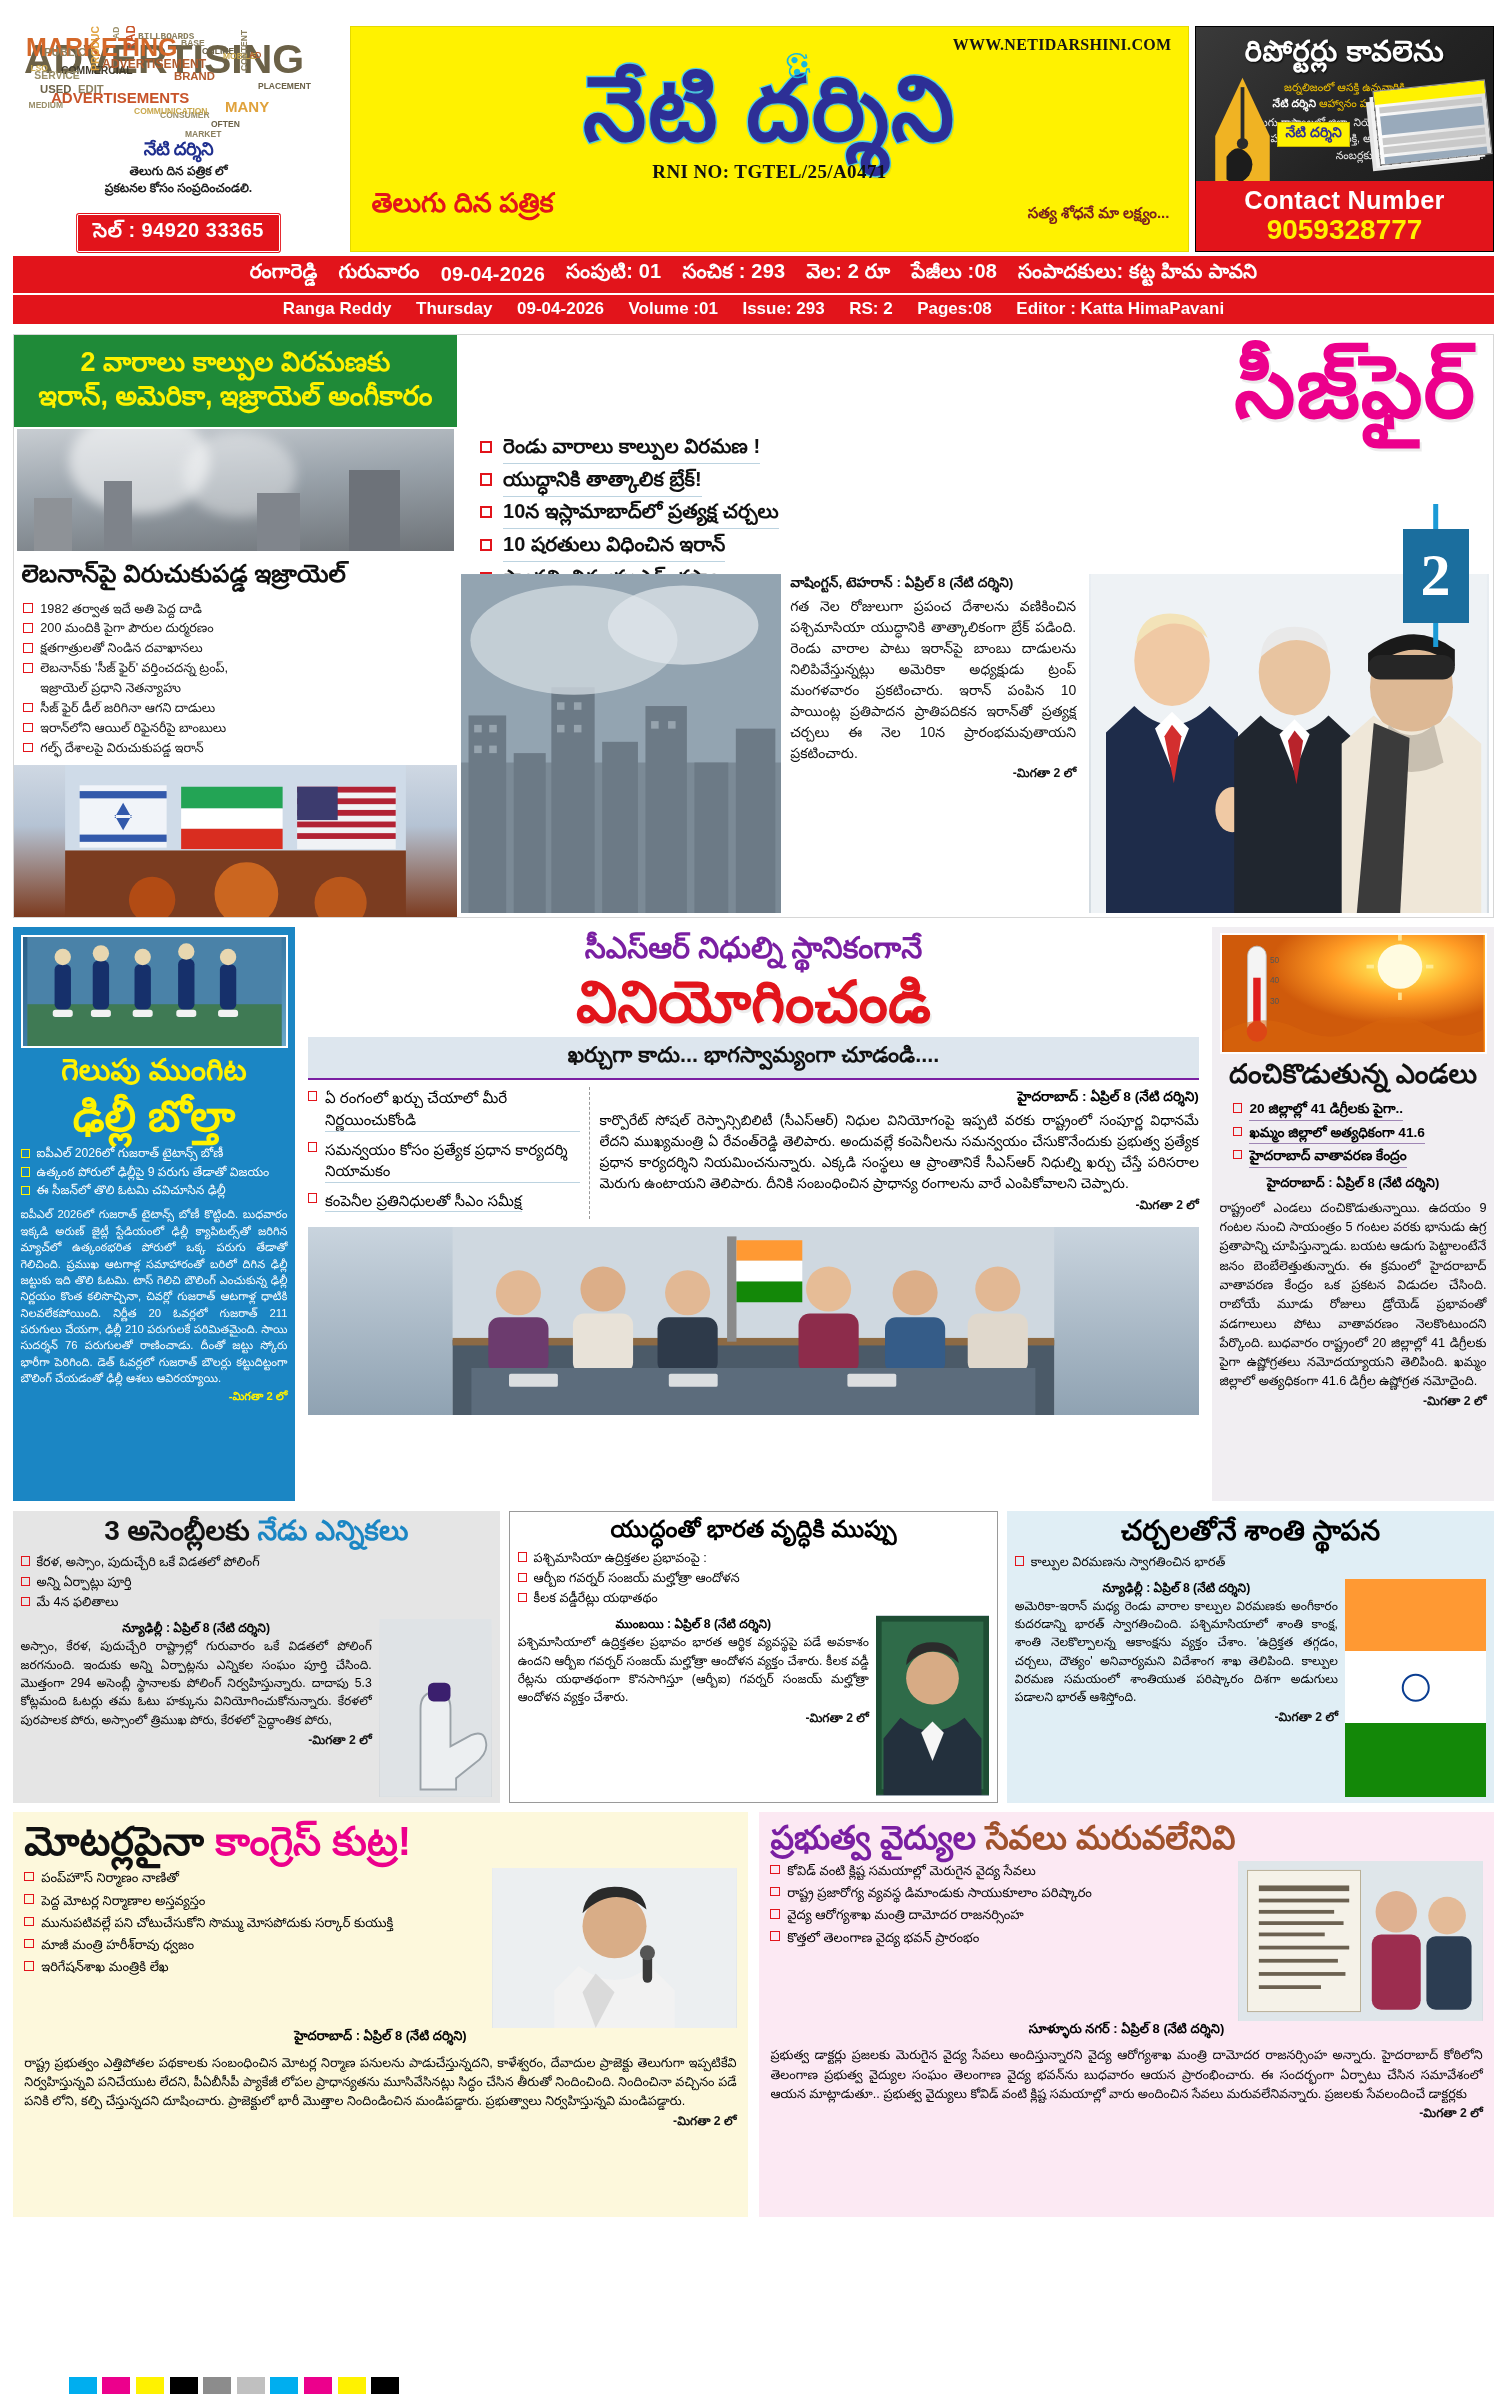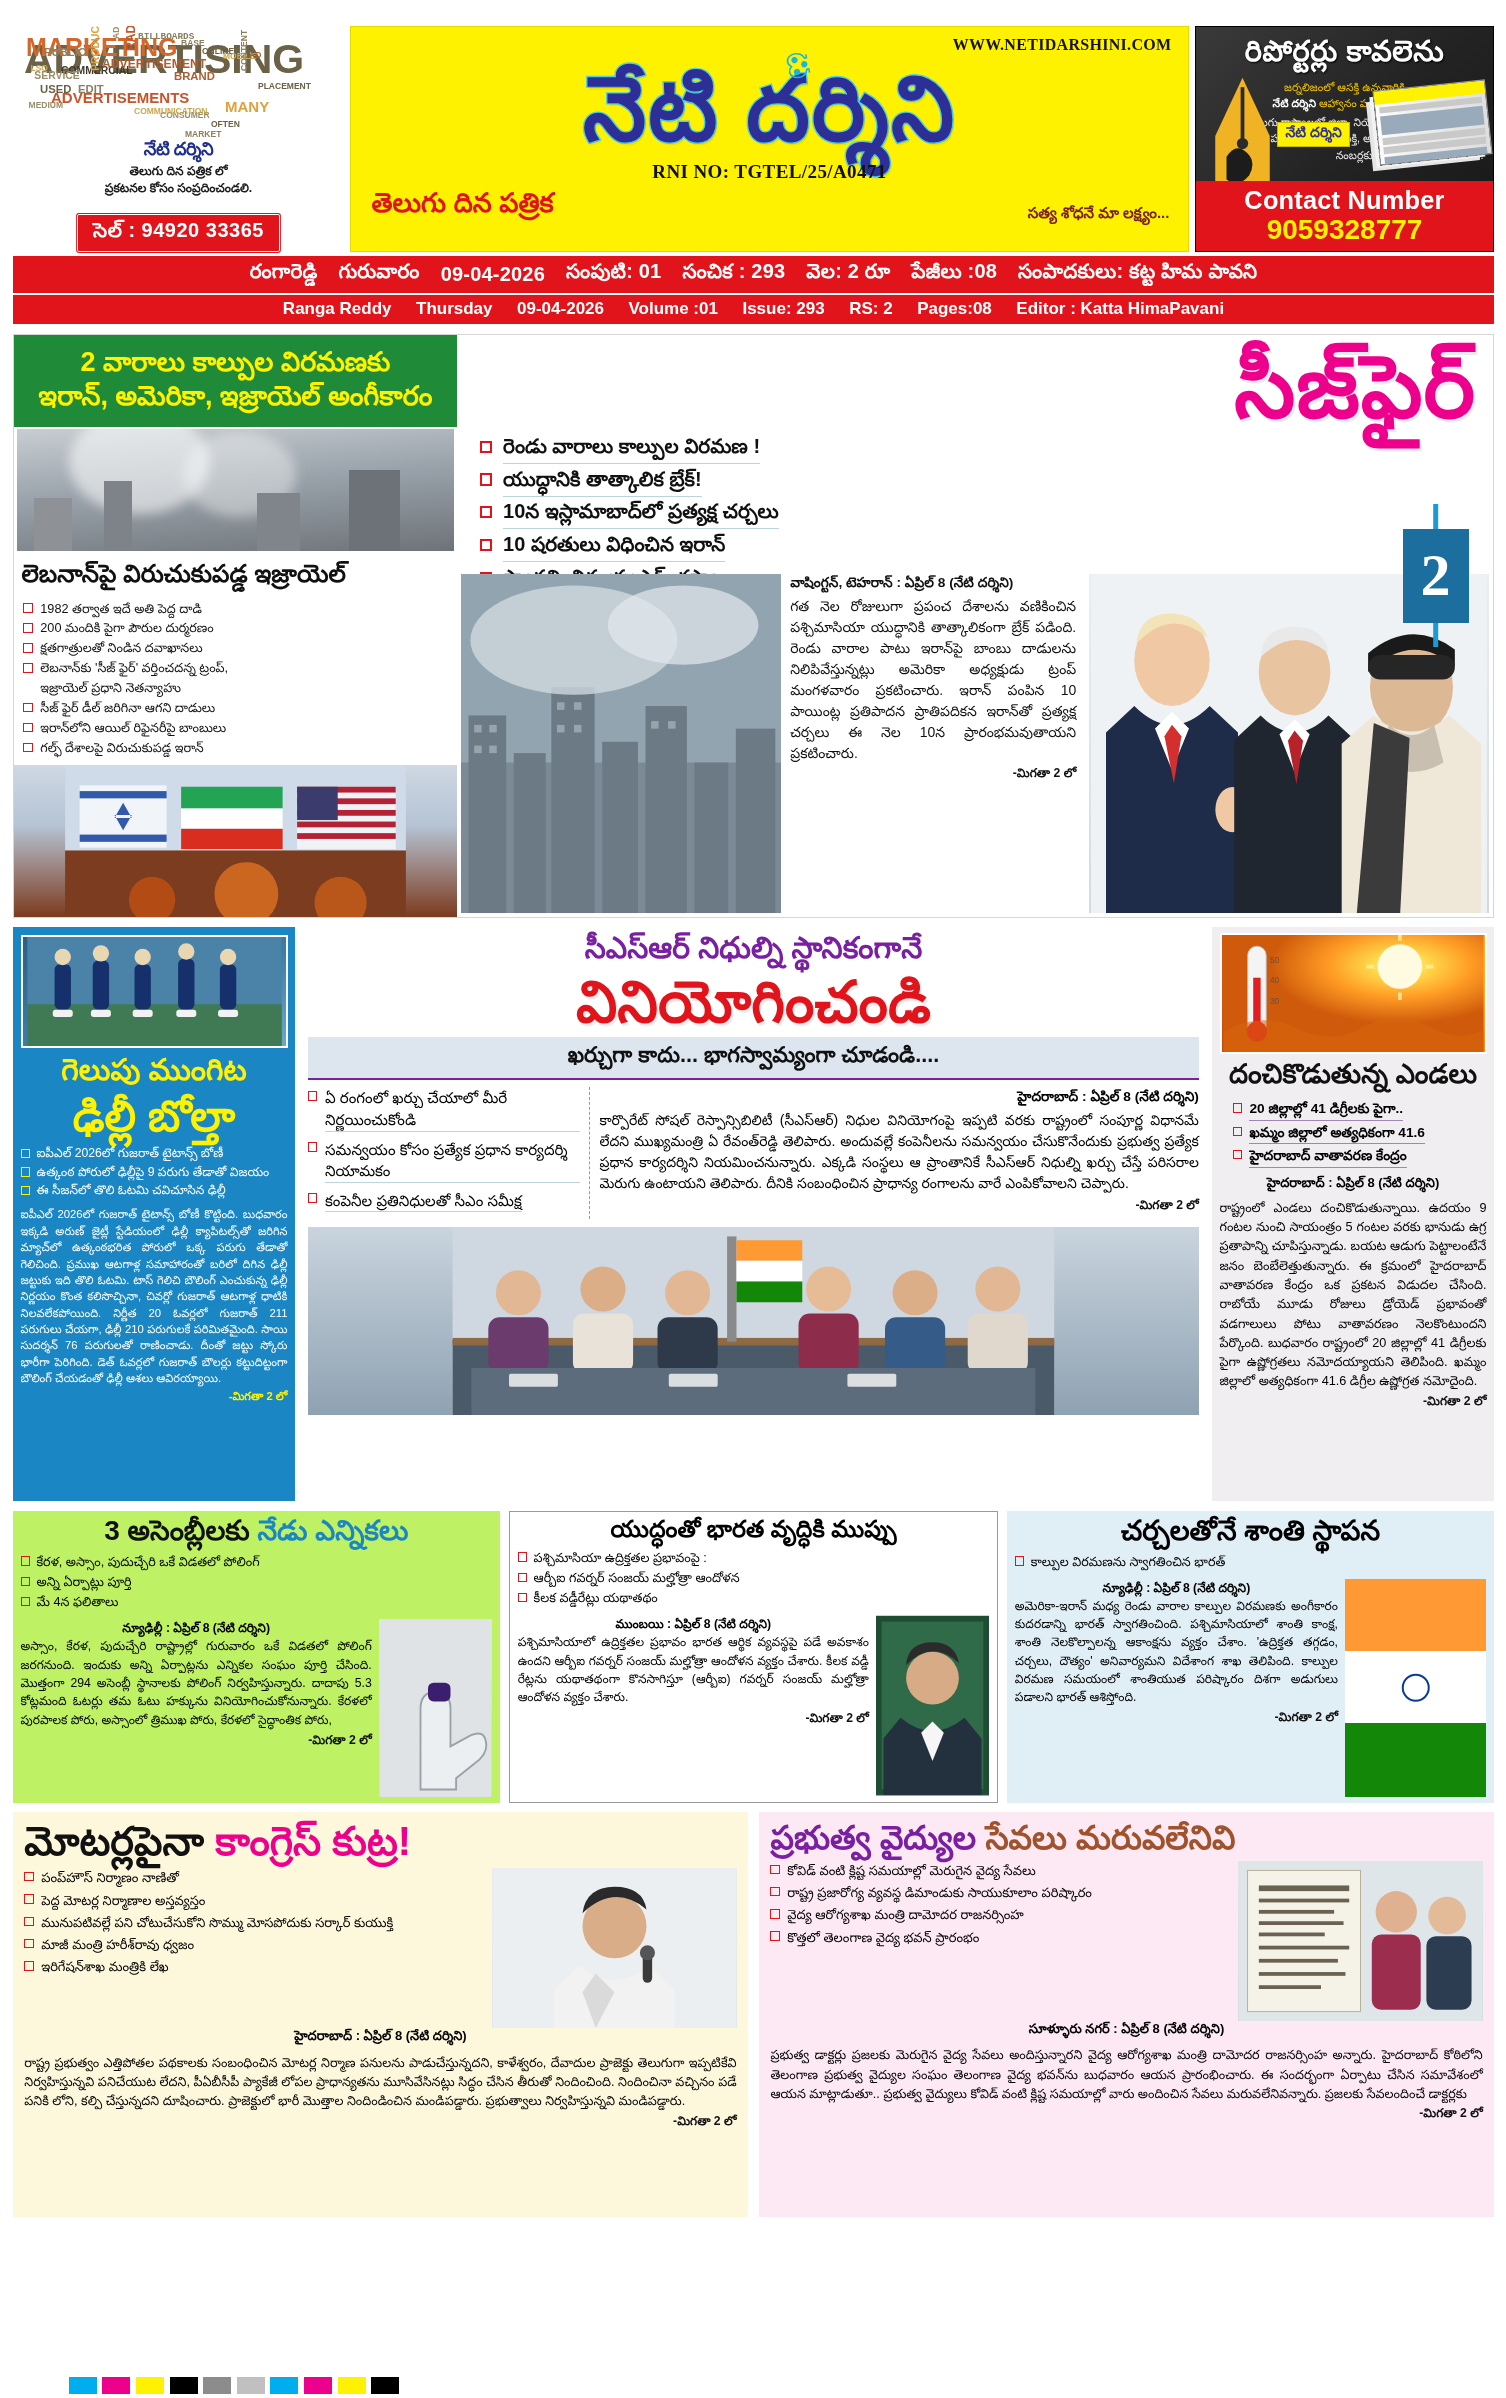--- a/index.html
+++ b/index.html
@@ -203,21 +203,21 @@
   .heat-photo { height: 121px; border: 2.8px solid #fff; background: radial-gradient(circle at 72% 26%, #fff6c0 0%, #ffd43b 16%, #ff9a1f 44%, #f2690d 72%, #c94d08 100%); position: relative; overflow: hidden;}
   .heat-head { text-align: center; font-size: 27px; font-weight: bold; color: #111; margin-top: 4.7px; }
   .heat-bl { margin-top: 3.8px; padding-left: 13px;}
   .heat-bi { display: flex; gap: 7.5px; font-size: 13.7px; font-weight: bold; line-height: 1.5; margin-bottom: 1.9px; }
   .heat-bi span.t { border-bottom: 0.9px solid #9f86b5; }
   .heat-body { font-size: 12.7px; line-height: 1.52; text-align: justify; margin-top: 5.6px; }
 
   
   .tier3 { margin: 9.4px 13px 0 13px; display: flex; gap: 9.4px; height: 292px; }
   .t3 { flex: 1; padding: 5.6px 7.5px; display: flex; flex-direction: column; }
-  .t3a { background: #bef264; }
+  .t3a { background: #e5e5e5; }
   .t3b { background: #fff; border: 0.9px solid #9a9a9a; }
   .t3c { background: #e0eef5; }
   .t3-head { font-size: 28px; font-weight: bold; text-align: center; line-height: 1.1; }
   .t3-head.m { font-size: 23.5px; }
   .t3-bl { margin-top: 5.6px; }
   .t3-bi { display: flex; gap: 6.6px; font-size: 12.7px; line-height: 1.45; margin-bottom: 1.9px; }
   .t3-cols { display: flex; gap: 7.5px; margin-top: 5.6px; flex: 1; }
   .t3-text { font-size: 12.2px; line-height: 1.5; text-align: justify; flex: 1; }
   .t3-photo { width: 113px; background: linear-gradient(180deg,#cfd6dc,#97a3ad); position: relative; overflow: hidden; }
   .flagphoto { width: 141px; background: linear-gradient(180deg,#ff9933 0%,#ff9933 33%,#ffffff 33%,#ffffff 66%,#138808 66%,#138808 100%); position: relative; }

